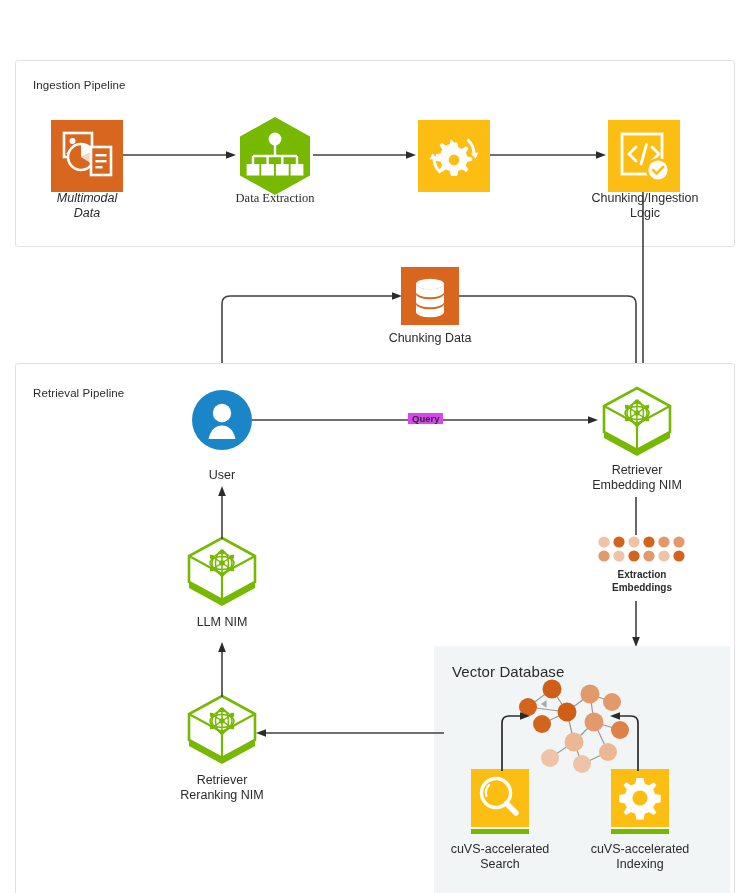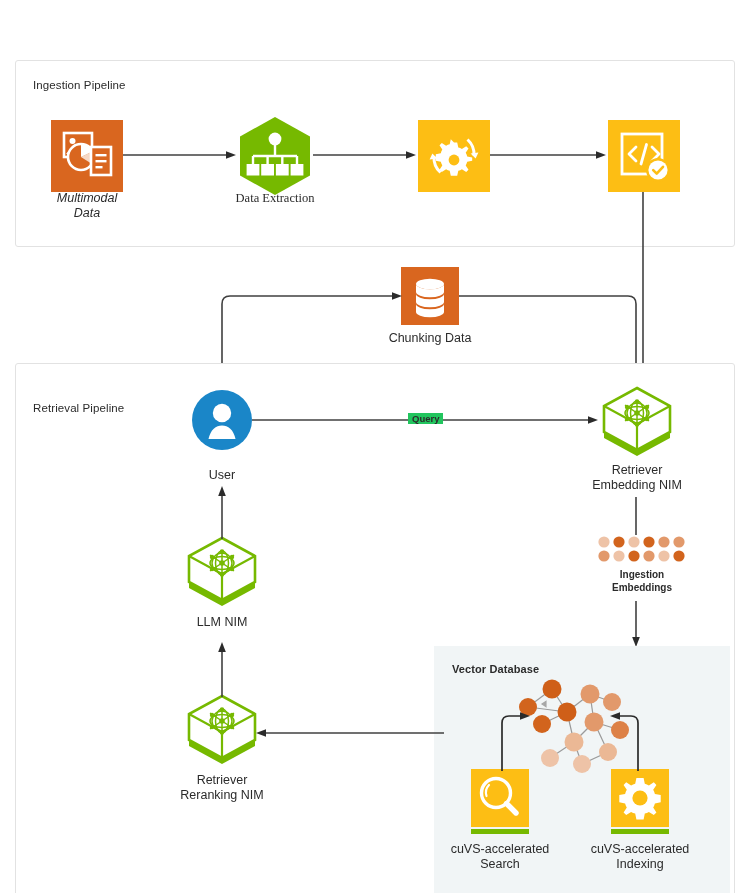--- a/index.html
+++ b/index.html
@@ -5,21 +5,21 @@
   html,body{margin:0;padding:0;background:#ffffff;}
   body{width:750px;height:893px;font-family:"Liberation Sans","DejaVu Sans",sans-serif;
        color:#2b2b2b;position:relative;overflow:hidden;}
   #canvas{position:absolute;left:0;top:0;width:750px;height:893px;margin-top:45px;}
   .abs{position:absolute;}
   .panel{border:1px solid #e2e2e2;border-radius:3px;background:#fff;box-sizing:border-box;}
   .panel-title{font-size:11.5px;color:#2b2b2b;letter-spacing:.1px;white-space:nowrap;}
   .vdb-panel{background:#f1f5f6;box-sizing:border-box;}
   .node-label{font-size:12.5px;line-height:15px;text-align:center;color:#2b2b2b;white-space:pre-line;}
   .node-label.sm{font-size:10px;line-height:12.5px;font-weight:bold;}
-  .edge-label{font-size:9.5px;font-weight:bold;color:#2b2b2b;background:#22c55e;padding:0 4px;white-space:nowrap;}
+  .edge-label{font-size:9.5px;font-weight:bold;color:#2b2b2b;background:#d946ef;padding:0 4px;white-space:nowrap;}
   .icon-box{box-sizing:border-box;}
   svg{display:block;overflow:visible;}
 </style>
 </head>
 <body>
 
 <div id="canvas">
 
   <div class="abs panel" style="left:15px;top:15px;width:720px;height:187px;"></div>
   <div class="abs panel-title" style="left:33px;top:34px;">Ingestion Pipeline</div>
@@ -91,20 +91,22 @@
     <svg width="72" height="72" viewBox="0 0 72 72">
       <rect x="14" y="14" width="40" height="40" fill="none" stroke="#fff" stroke-width="2.8"></rect>
       <path d="M28 27 L21 34 L28 41" fill="none" stroke="#fff" stroke-width="2.8" stroke-linecap="round" stroke-linejoin="round"></path>
       <path d="M44 27 L51 34 L44 41" fill="none" stroke="#fff" stroke-width="2.8" stroke-linecap="round" stroke-linejoin="round"></path>
       <line x1="38.5" y1="24.5" x2="33" y2="44" stroke="#fff" stroke-width="2.8" stroke-linecap="round"></line>
       <circle cx="50" cy="50" r="12" fill="#fdbe14"></circle>
       <circle cx="50" cy="50" r="9.6" fill="#fff"></circle>
       <path d="M45.2 50.2 L48.7 53.7 L55 46.8" fill="none" stroke="#fdbe14" stroke-width="2.6" stroke-linecap="round" stroke-linejoin="round"></path>
     </svg>
   </div>
+  <div class="abs node-label" style="left:574px;top:146px;width:142px;">Chunking/Ingestion
+Logic</div>
 
   <svg class="abs" style="left:636px;top:147px;" width="14" height="196">
     <line x1="7" y1="0" x2="7" y2="186" stroke="#404040" stroke-width="1.6"></line>
     <path d="M7 195 L3.2 185 L10.8 185 Z" fill="#2b2b2b"></path>
   </svg>
 
   <div class="abs icon-box" style="left:401px;top:222px;width:58px;height:58px;background:#d9661f;">
     <svg width="58" height="58" viewBox="0 0 58 58">
       <ellipse cx="29" cy="17" rx="14" ry="5.2" fill="#fff"></ellipse>
       <path d="M15 17 v8 a14 5.2 0 0 0 28 0 v-8 a14 5.2 0 0 1 -28 0 z" fill="#fff"></path>
@@ -118,21 +120,21 @@
     <path d="M8 112 L8 16 Q8 8 16 8 L178 8" fill="none" stroke="#404040" stroke-width="1.6"></path>
     <path d="M188 8 L178 4.2 L178 11.8 Z" fill="#2b2b2b"></path>
   </svg>
 
   <svg class="abs" style="left:459px;top:243px;" width="196" height="115">
     <path d="M0 8 L169 8 Q177 8 177 16 L177 104" fill="none" stroke="#404040" stroke-width="1.6"></path>
     <path d="M177 113 L173.2 103 L180.8 103 Z" fill="#2b2b2b"></path>
   </svg>
 
   <div class="abs panel" style="left:15px;top:318px;width:720px;height:555px;"></div>
-  <div class="abs panel-title" style="left:33px;top:357px;text-align:center;">Retrieval Pipeline</div>
+  <div class="abs panel-title" style="left:33px;top:342px;text-align:center;">Retrieval Pipeline</div>
 
   <div class="abs" style="left:192px;top:345px;width:60px;height:60px;">
     <svg width="60" height="60" viewBox="0 0 60 60">
       <circle cx="30" cy="30" r="30" fill="#1a86c8"></circle>
       <circle cx="30" cy="23" r="9.2" fill="#fff"></circle>
       <path d="M16.5 49 C18.5 39.5 24 35.5 30 35.5 C36 35.5 41.5 39.5 43.5 49 Z" fill="#fff"></path>
     </svg>
   </div>
   <div class="abs node-label" style="left:177px;top:423px;width:90px;">User</div>
 
@@ -185,30 +187,30 @@
         <circle cx="82" cy="7" r="5.6" fill="#e2996b"></circle>
         <circle cx="7" cy="21" r="5.6" fill="#e2996b"></circle>
         <circle cx="22" cy="21" r="5.6" fill="#eec3a7"></circle>
         <circle cx="37" cy="21" r="5.6" fill="#d2641d"></circle>
         <circle cx="52" cy="21" r="5.6" fill="#e2996b"></circle>
         <circle cx="67" cy="21" r="5.6" fill="#eec3a7"></circle>
         <circle cx="82" cy="21" r="5.6" fill="#d2641d"></circle>
       </g>
     </svg>
   </div>
-  <div class="abs node-label sm" style="left:592px;top:524px;width:100px;">Ingestion
+  <div class="abs node-label sm" style="left:592px;top:524px;width:100px;">Extraction
 Embeddings</div>
 
   <svg class="abs" style="left:630px;top:556px;" width="12" height="48">
     <line x1="6" y1="0" x2="6" y2="38" stroke="#404040" stroke-width="1.6"></line>
     <path d="M6 46 L2.2 36 L9.8 36 Z" fill="#2b2b2b"></path>
   </svg>
 
   <div class="abs vdb-panel" style="left:434px;top:601px;width:296px;height:251px;"></div>
-  <div class="abs panel-title" style="left:452px;top:618px;font-weight:bold;font-size:11px;">Vector Database</div>
+  <div class="abs panel-title" style="left:452px;top:618px;font-weight:normal;font-size:15px;">Vector Database</div>
 
   <div class="abs" style="left:512px;top:627px;width:140px;height:105px;">
     <svg width="140" height="105" viewBox="0 0 140 105">
       <g stroke="#9a9a9a" stroke-width="1.2" fill="none">
         <line x1="16" y1="35" x2="40" y2="17"></line>
         <line x1="16" y1="35" x2="55" y2="40"></line>
         <line x1="40" y1="17" x2="55" y2="40"></line>
         <line x1="55" y1="40" x2="30" y2="52"></line>
         <line x1="55" y1="40" x2="78" y2="22"></line>
         <line x1="78" y1="22" x2="100" y2="30"></line>

